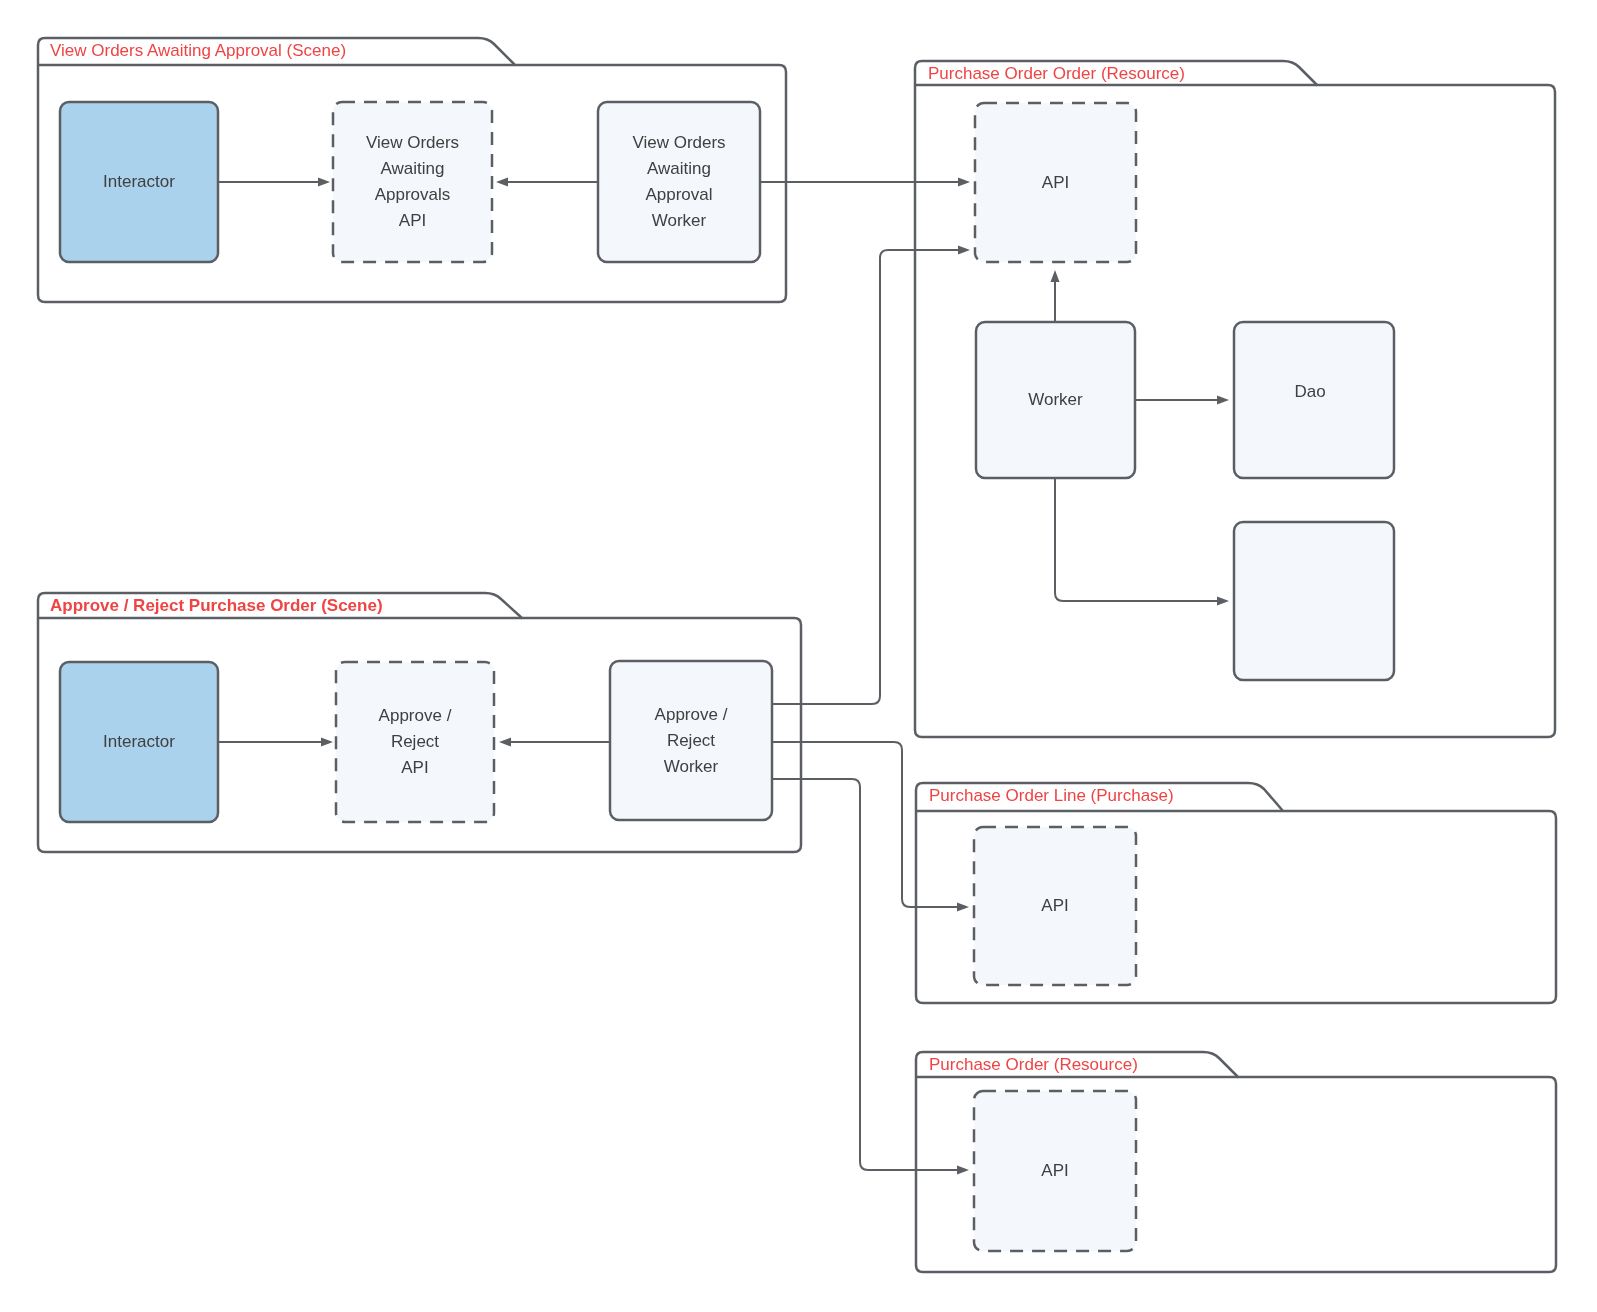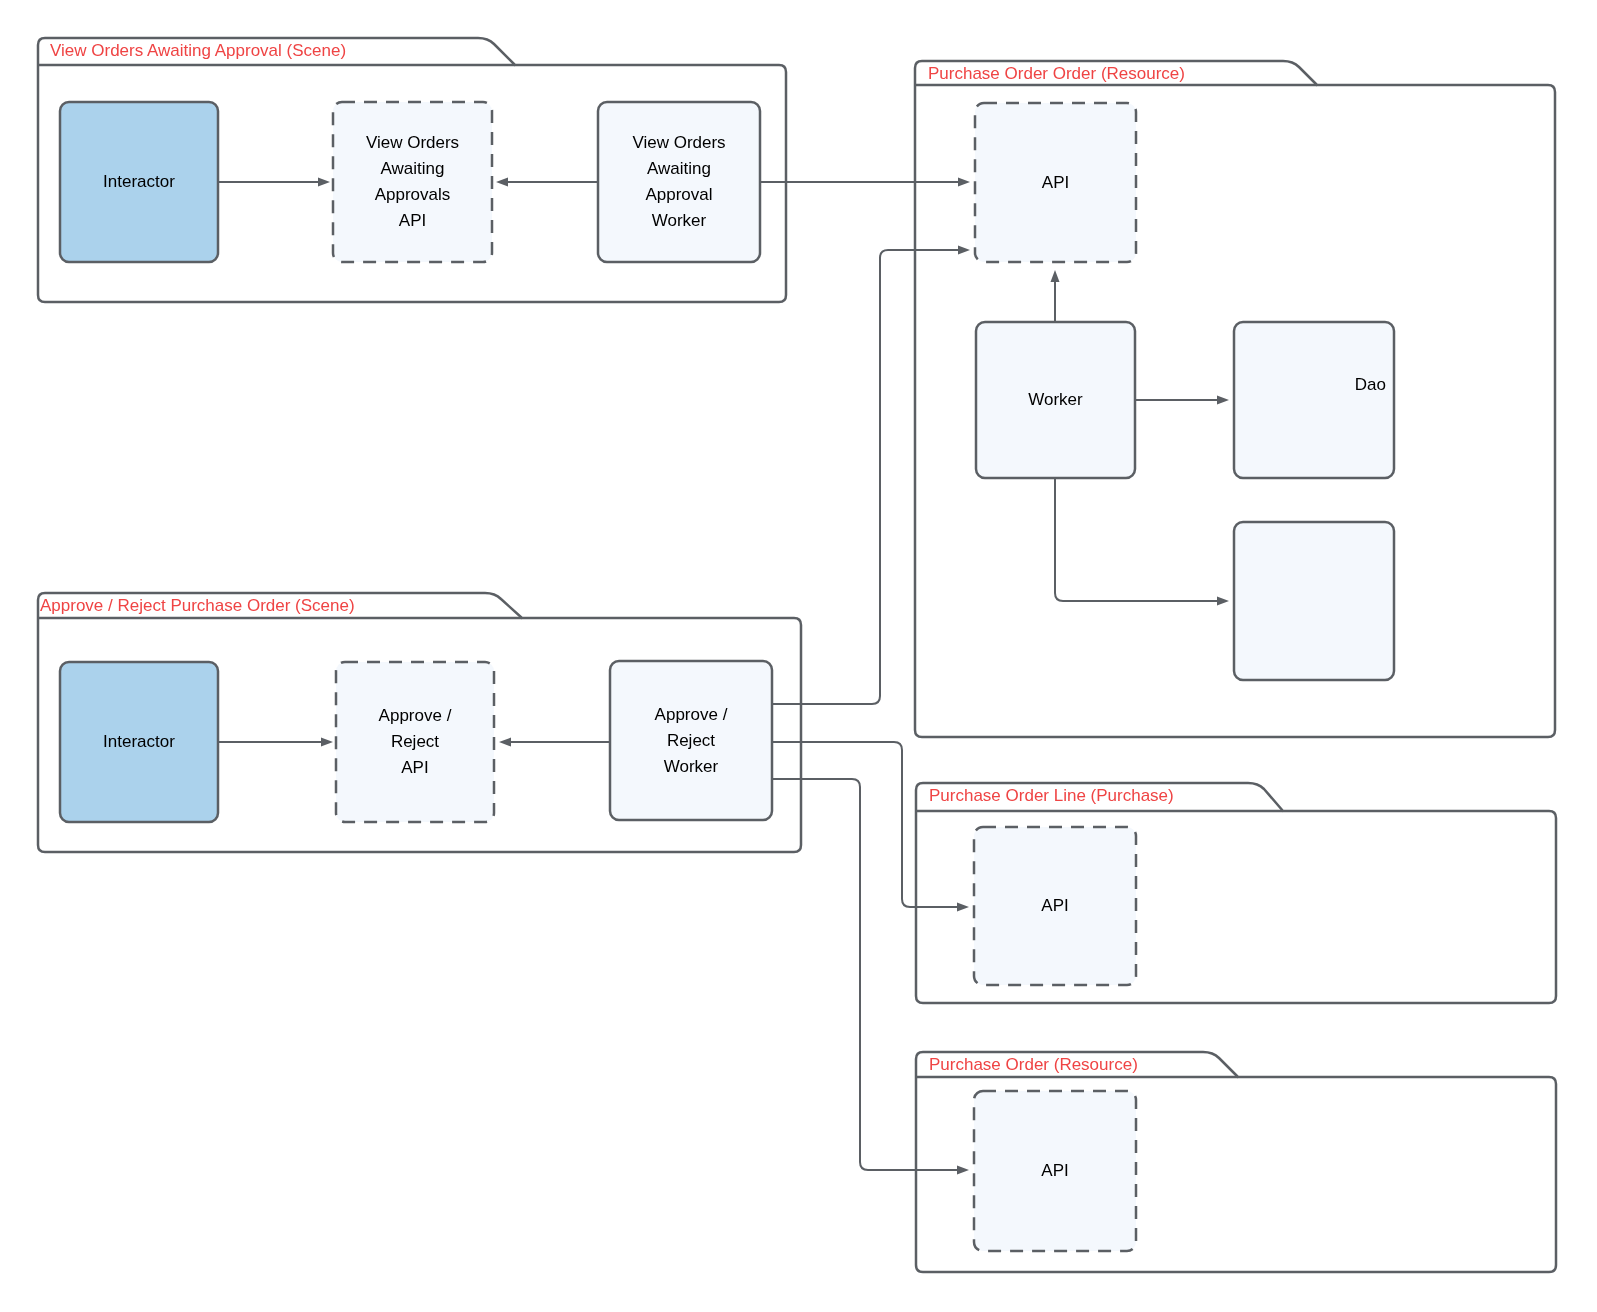--- a/index.html
+++ b/index.html
@@ -18,21 +18,21 @@
     display: flex;
     align-items: center;
     justify-content: center;
     text-align: center;
     background: transparent;
   }
   .node-hit span {
     white-space: pre-line;
     font-size: 17px;
     line-height: 26px;
-    color: #000000;
+    color: #404040;
   }
   .tab-label {
     position: absolute;
     font-size: 17px;
     line-height: 22px;
     white-space: nowrap;
     color: #ef4444;
   }
 </style>
 </head>
@@ -92,21 +92,21 @@
       <rect x="976" y="322" width="159" height="156" rx="9" fill="#f4f8fd"></rect>
       <rect x="1234" y="322" width="160" height="156" rx="9" fill="#f4f8fd"></rect>
       <rect x="1234" y="522" width="160" height="158" rx="9" fill="#f4f8fd"></rect>
 
       <rect x="974" y="827" width="162" height="158" rx="9" fill="#f4f8fd" stroke-dasharray="13 9"></rect>
       <rect x="974" y="1091" width="162" height="160" rx="9" fill="#f4f8fd" stroke-dasharray="13 9"></rect>
     </g>
   </svg>
 
   <div class="tab-label" style="left:50px; top:40px;">View Orders Awaiting Approval (Scene)</div>
-  <div class="tab-label" style="left:40px; top:595px;">Approve / Reject Purchase Order (Scene)</div>
+  <div class="tab-label" style="left:50px; top:595px;font-weight:bold;">Approve / Reject Purchase Order (Scene)</div>
   <div class="tab-label" style="left:928px; top:63px;">Purchase Order Order (Resource)</div>
   <div class="tab-label" style="left:929px; top:785px;">Purchase Order Line (Purchase)</div>
   <div class="tab-label" style="left:929px; top:1054px;">Purchase Order (Resource)</div>
 
   <div class="node-hit" style="left:60px; top:102px; width:158px; height:160px;">
     <span>Interactor</span>
   </div>
   <div class="node-hit" style="left:333px; top:102px; width:159px; height:160px;">
     <span>View Orders
 Awaiting
@@ -133,21 +133,21 @@
 Reject
 Worker</span>
   </div>
 
   <div class="node-hit" style="left:975px; top:103px; width:161px; height:159px;">
     <span>API</span>
   </div>
   <div class="node-hit" style="left:976px; top:322px; width:159px; height:156px;">
     <span>Worker</span>
   </div>
-  <div class="node-hit" style="left:1234px; top:307px; width:152px; height:156px;justify-content:flex-end;">
+  <div class="node-hit" style="left:1234px; top:314px; width:152px; height:156px;">
     <span>Dao</span>
   </div>
 
   <div class="node-hit" style="left:974px; top:827px; width:162px; height:158px;">
     <span>API</span>
   </div>
   <div class="node-hit" style="left:974px; top:1091px; width:162px; height:160px;">
     <span>API</span>
   </div>
 

